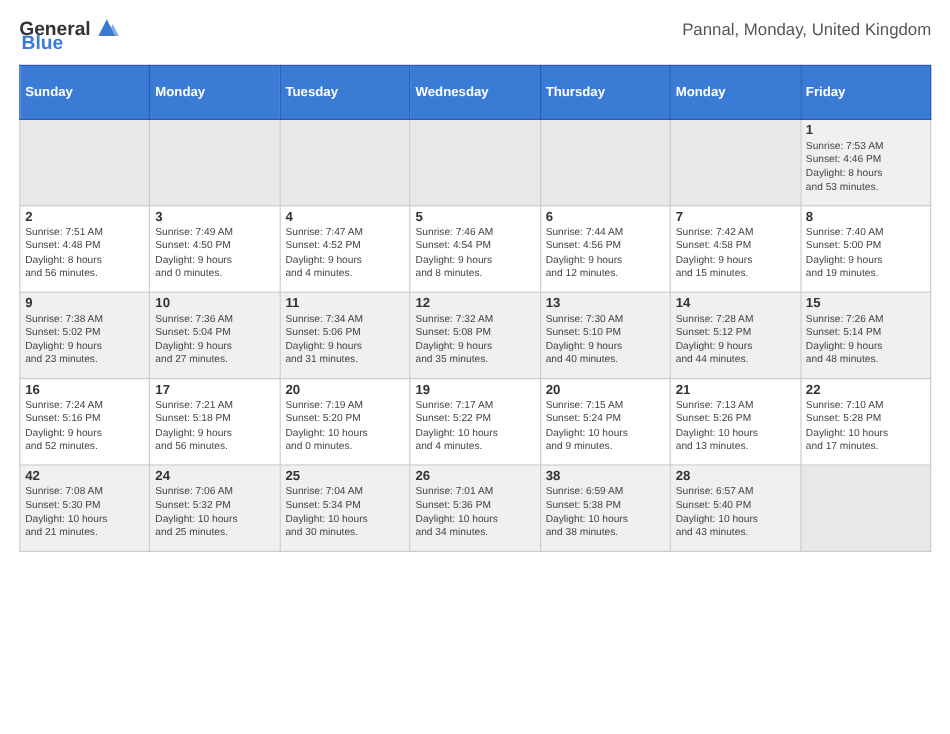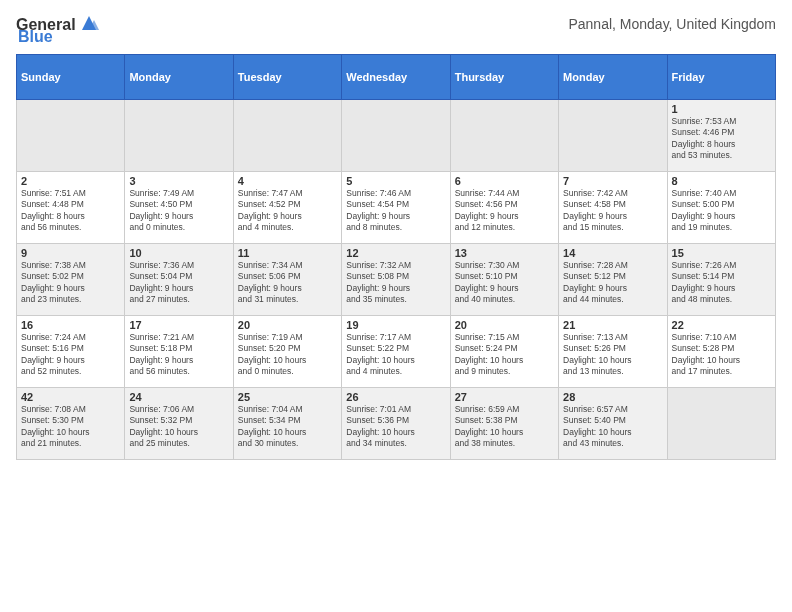--- a/index.html
+++ b/index.html
@@ -242,21 +242,21 @@
           </td>
           <td>
             <span class="day-number">25</span>
             <div class="day-info">Sunrise: 7:04 AM<br>Sunset: 5:34 PM<br>Daylight: 10 hours<br>and 30 minutes.</div>
           </td>
           <td>
             <span class="day-number">26</span>
             <div class="day-info">Sunrise: 7:01 AM<br>Sunset: 5:36 PM<br>Daylight: 10 hours<br>and 34 minutes.</div>
           </td>
           <td>
-            <span class="day-number">27</span>
+            <span class="day-number">38</span>
             <div class="day-info">Sunrise: 6:59 AM<br>Sunset: 5:38 PM<br>Daylight: 10 hours<br>and 38 minutes.</div>
           </td>
           <td>
             <span class="day-number">28</span>
             <div class="day-info">Sunrise: 6:57 AM<br>Sunset: 5:40 PM<br>Daylight: 10 hours<br>and 43 minutes.</div>
           </td>
           <td class="empty"></td>
         </tr>
       </tbody>
   </table>

